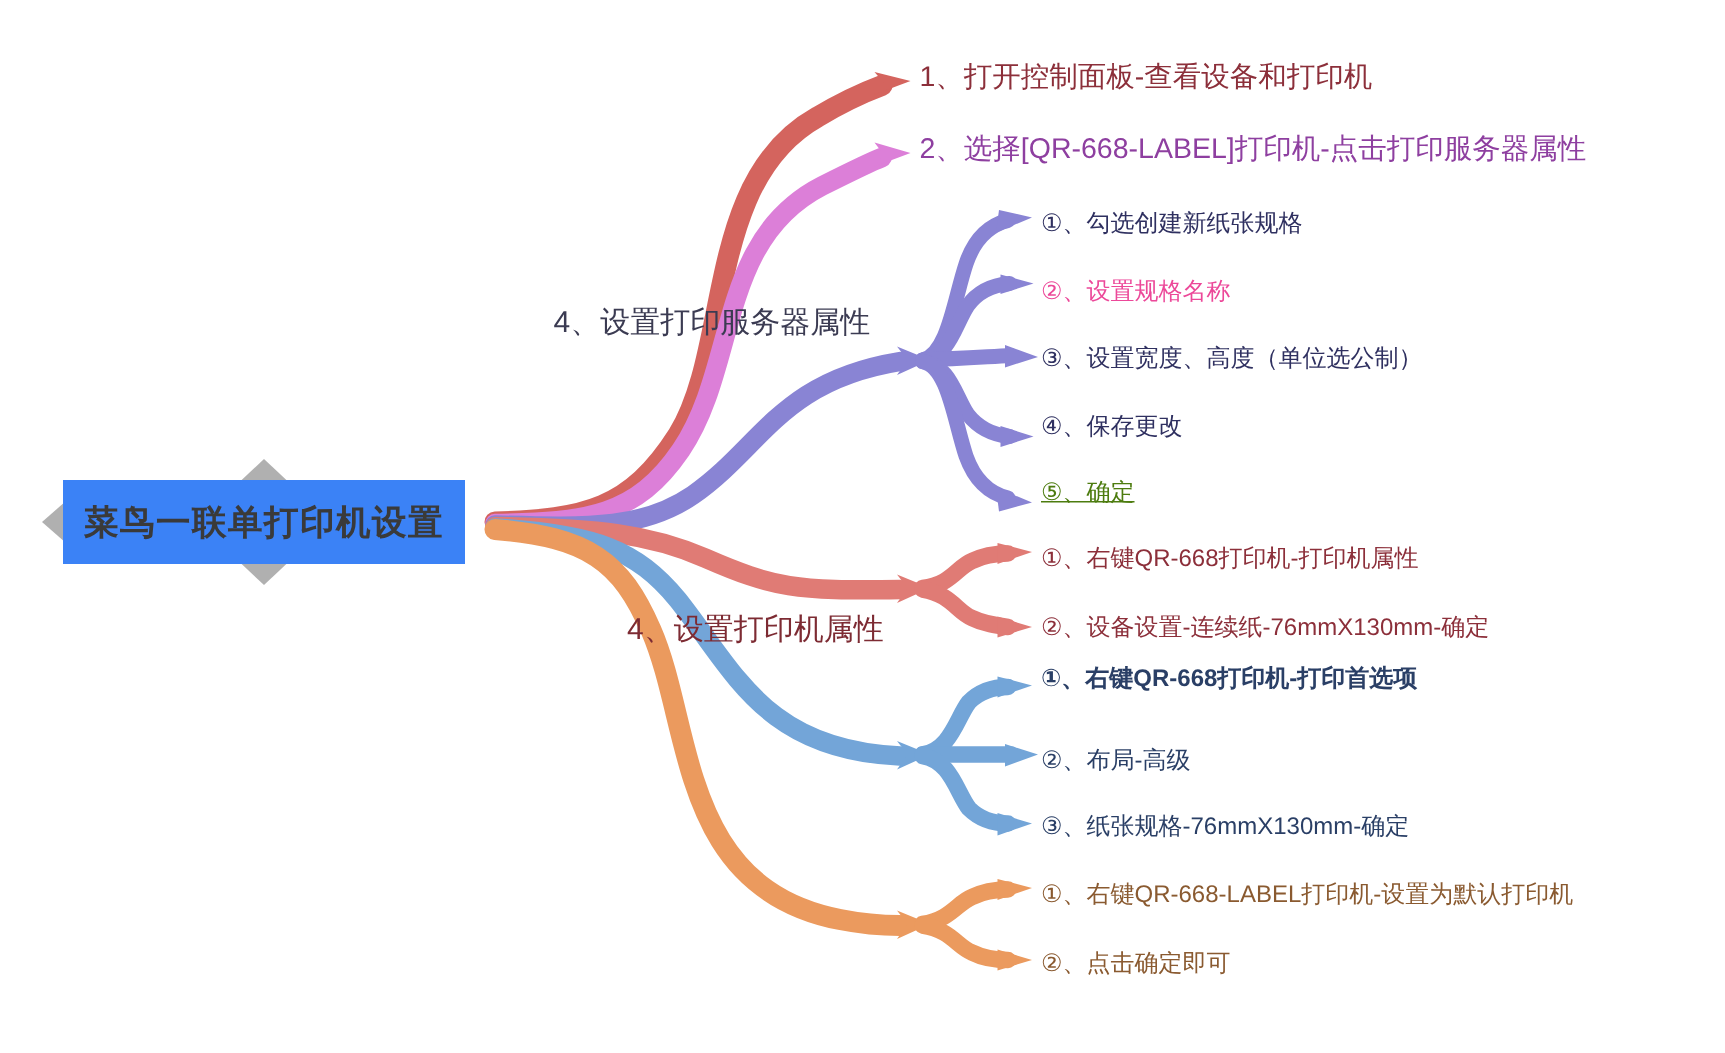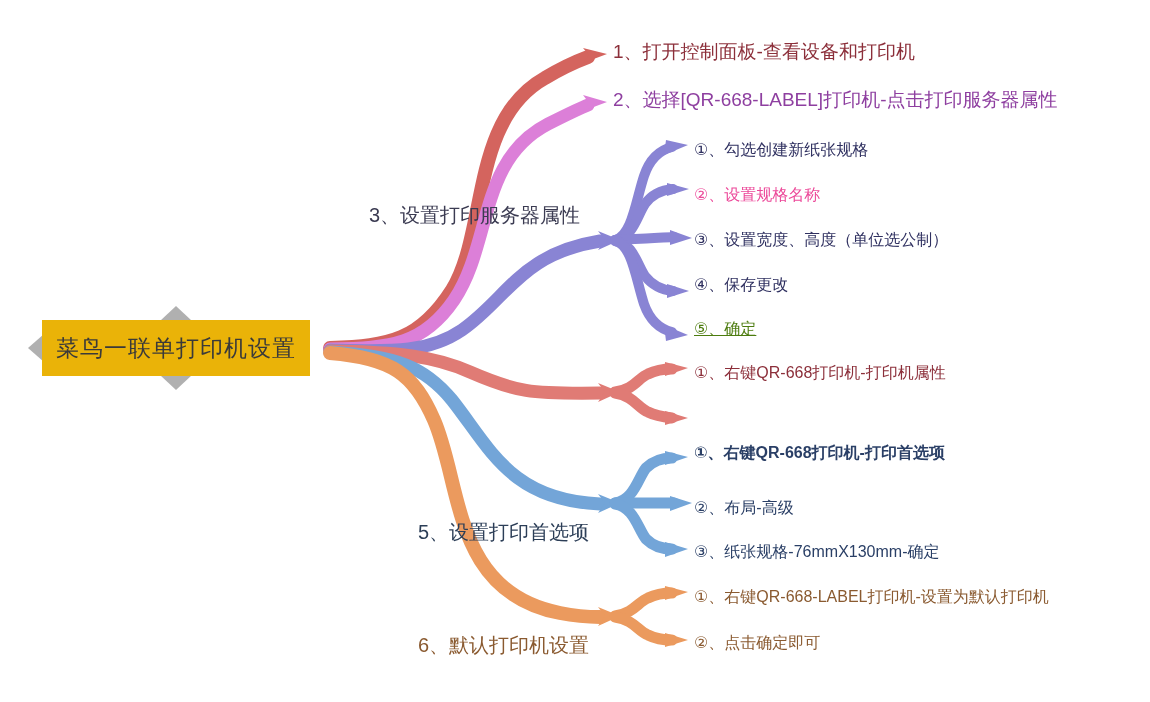--- a/index.html
+++ b/index.html
@@ -11,23 +11,24 @@
     position:relative;
   }
   #mindmap{position:absolute;left:0;top:0;width:1150px;height:702px;}
   svg#branches{position:absolute;left:0;top:0;width:1150px;height:702px;}
 
   
   .root-node{
     position:absolute;
     left:42px; top:320px;
     width:268px; height:56px;
-    background:#eab308;
+    background:#3b82f6;
     display:flex;align-items:center;justify-content:center;
     box-sizing:border-box;
+    font-weight:bold;
   }
   .root-label{
     font-size:23px;
     color:#3a3a3a;
     letter-spacing:1px;
     white-space:nowrap;
   }
   
   .root-notch{position:absolute;width:0;height:0;}
   .notch-left{left:28px;top:334px;border-top:14px solid transparent;border-bottom:14px solid transparent;border-right:16px solid #b0b0b0;}
@@ -99,34 +100,34 @@
   <div class="root-notch notch-bottom"></div>
   <div class="root-notch notch-left"></div>
   <div class="root-node">
     <span class="root-label">菜鸟一联单打印机设置</span>
   </div>
 
   <div class="node-text lvl1" style="left:613px;top:42px;color:#8c2f3a;">1、打开控制面板-查看设备和打印机</div>
 
   <div class="node-text lvl1" style="left:613px;top:90px;color:#8e3fa0;text-align:center;">2、选择[QR-668-LABEL]打印机-点击打印服务器属性</div>
 
-  <div class="node-text lvl2-label" style="left:369px;top:205px;color:#3b3b52;">3、设置打印服务器属性</div>
+  <div class="node-text lvl2-label" style="left:369px;top:205px;color:#3b3b52;">4、设置打印服务器属性</div>
+
+  <div class="node-text lvl2-label" style="left:418px;top:410px;color:#7d2b33;">4、设置打印机属性</div>
 
 
-  <div class="node-text lvl2-label" style="left:418px;top:522px;color:#2c3e57;">5、设置打印首选项</div>
-
-  <div class="node-text lvl2-label" style="left:418px;top:635px;color:#8a5a30;">6、默认打印机设置</div>
 
   <div class="node-text lvl3" style="left:694px;top:142px;color:#2f3060;">①、勾选创建新纸张规格</div>
   <div class="node-text lvl3" style="left:694px;top:187px;color:#ec4899;">②、设置规格名称</div>
   <div class="node-text lvl3" style="left:694px;top:232px;color:#2f3060;">③、设置宽度、高度（单位选公制）</div>
   <div class="node-text lvl3" style="left:694px;top:277px;color:#2f3060;">④、保存更改</div>
   <div class="node-text lvl3" style="left:694px;top:321px;color:#4d7c0f;text-decoration:underline;">⑤、确定</div>
 
   <div class="node-text lvl3" style="left:694px;top:365px;color:#8c2f3a;">①、右键QR-668打印机-打印机属性</div>
+  <div class="node-text lvl3" style="left:694px;top:411px;color:#8c2f3a;">②、设备设置-连续纸-76mmX130mm-确定</div>
 
   <div class="node-text lvl3" style="left:694px;top:445px;color:#2a3f66;font-weight:bold;">①、右键QR-668打印机-打印首选项</div>
   <div class="node-text lvl3" style="left:694px;top:500px;color:#2a3f66;">②、布局-高级</div>
   <div class="node-text lvl3" style="left:694px;top:544px;color:#2a3f66;">③、纸张规格-76mmX130mm-确定</div>
 
   <div class="node-text lvl3" style="left:694px;top:589px;color:#8a5a30;">①、右键QR-668-LABEL打印机-设置为默认打印机</div>
   <div class="node-text lvl3" style="left:694px;top:635px;color:#8a5a30;">②、点击确定即可</div>
 
 </div>
 

